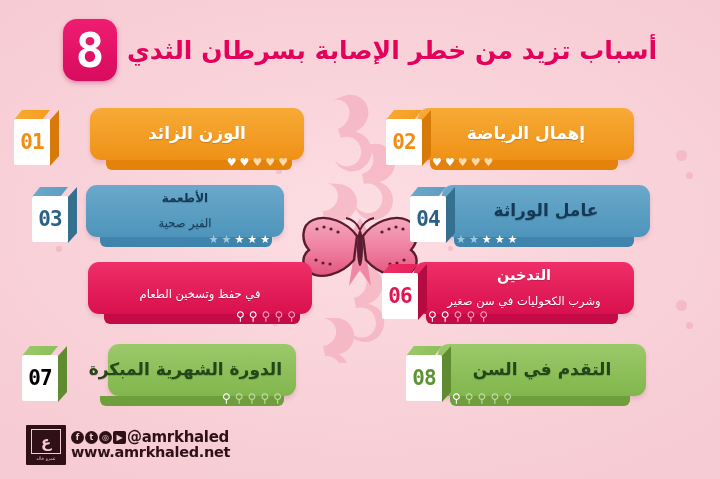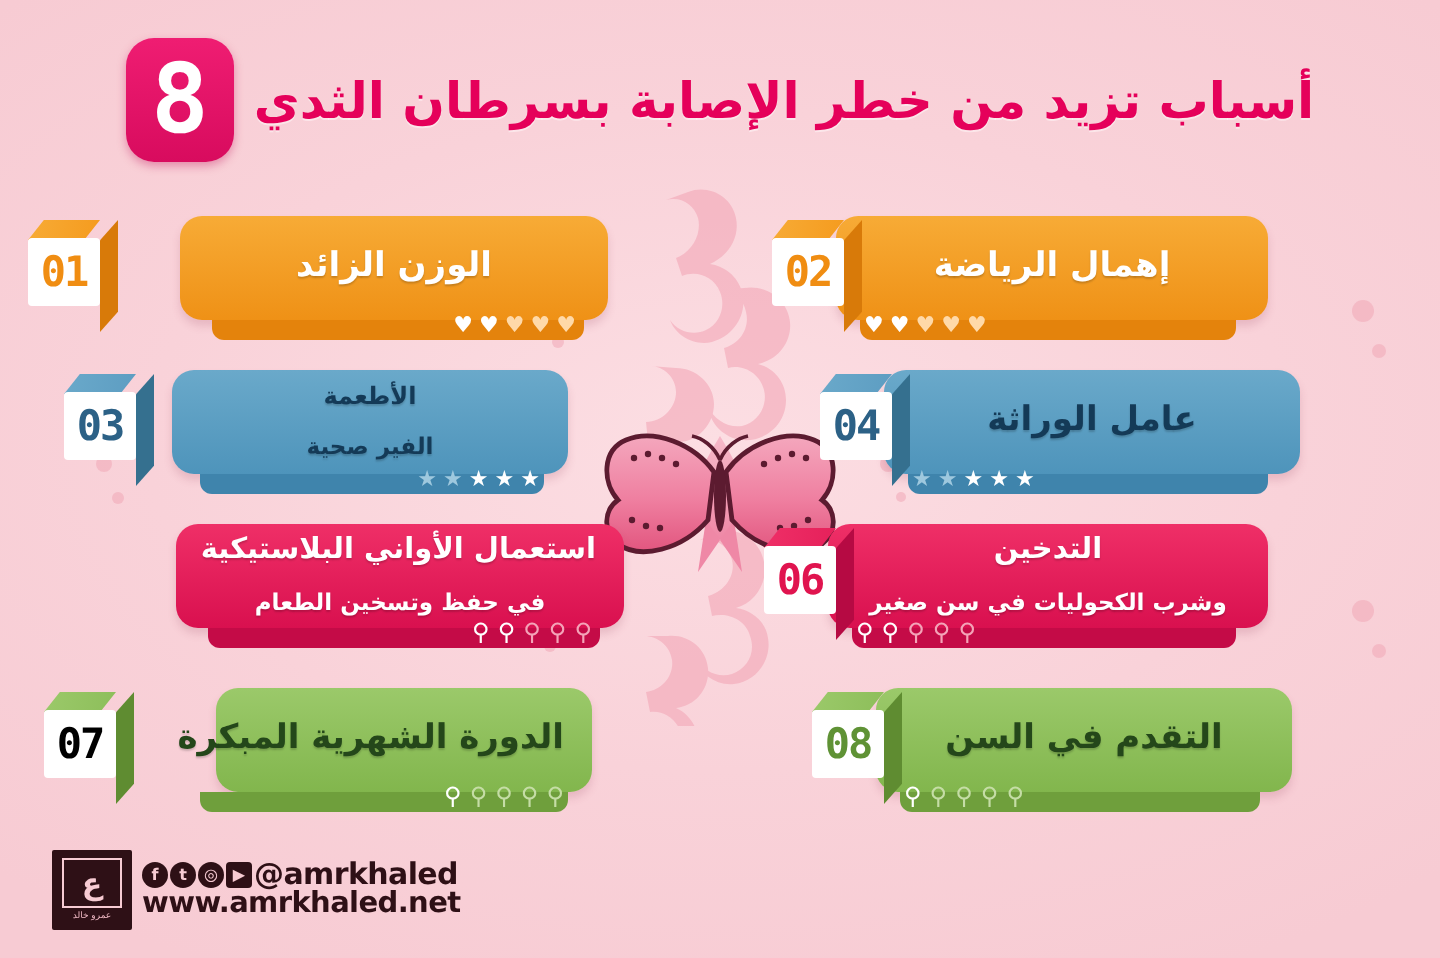--- a/index.html
+++ b/index.html
@@ -69,41 +69,41 @@
     display:flex; flex-direction:column; justify-content:center;
     padding:0 14px;
     box-shadow:0 3px 4px rgba(150,60,90,.18);
   }
   .card .c-title {
     font-size:17px; font-weight:bold; color:#fff; line-height:1.05;
     text-align:center; white-space:nowrap; direction:rtl;
     text-shadow:0 1px 1px rgba(0,0,0,.18);
   }
   .card .c-sub {
-    font-size:11.5px; font-weight:bold; color:#fff; line-height:1.1;
+    font-size:11.5px; font-weight:normal; color:#fff; line-height:1.1;
     text-align:center; white-space:nowrap; direction:rtl; margin-top:12px;
     text-shadow:0 1px 1px rgba(0,0,0,.18);
   }
   .card.two-line .c-title { font-size:14.5px; }
 
   
   .tab {
     position:absolute; height:10px; bottom:6px; border-radius:0 0 6px 6px;
   }
 
   
   .icons {
     position:absolute; bottom:8px; display:flex; gap:3px; align-items:flex-end;
   }
   .icons span { display:block; line-height:1; font-size:11px; }
 
   
   .numcube { position:absolute; top:6px; width:44px; height:56px; }
   .numcube .face {
-    position:absolute; left:0; top:9px; width:36px; height:34px;
+    position:absolute; left:0; top:9px; width:36px; height:46px;
     background:#fff; border-radius:2px;
     display:flex; align-items:center; justify-content:center;
     font-family:"DejaVu Sans Mono","Liberation Mono",monospace;
     font-size:21px; font-weight:bold; letter-spacing:-1px;
   }
   .numcube .top {
     position:absolute; left:0; top:0; width:36px; height:10px;
   }
   .numcube .side-face {
     position:absolute; left:36px; top:0; width:9px; height:56px;
@@ -310,21 +310,20 @@
         <span style="color:#f4a3b8; font-size:12px;">⚲</span>
       </div>
       <div class="numcube" style="left:22px;">
         <div class="top" style="background:linear-gradient(100deg,#ef2f67,#e5205a);clip-path:polygon(0 100%,22% 0,100% 0,78% 100%);"></div>
         <div class="side-face" style="background:#b60a43;clip-path:polygon(0 18%,100% 0,100% 82%,0 100%);"></div>
         <div class="face" style="color:#e0144f;">06</div>
       </div>
     </div>
     <div class="side right">
       <div class="card two-line" style="right:48px; width:224px; background:linear-gradient(180deg,#ef2f67 0%,#d9104f 100%);">
-        <div class="c-title">استعمال الأواني البلاستيكية</div>
         <div class="c-sub">في حفظ وتسخين الطعام</div>
       </div>
       <div class="tab" style="right:60px; width:196px; background:#c40b47;"></div>
       <div class="icons" style="right:64px; gap:4px;">
         <span style="color:#f4a3b8; font-size:12px;">⚲</span>
         <span style="color:#f4a3b8; font-size:12px;">⚲</span>
         <span style="color:#f4a3b8; font-size:12px;">⚲</span>
         <span style="color:#ffffff; font-size:12px;">⚲</span>
         <span style="color:#ffffff; font-size:12px;">⚲</span>
       </div>

